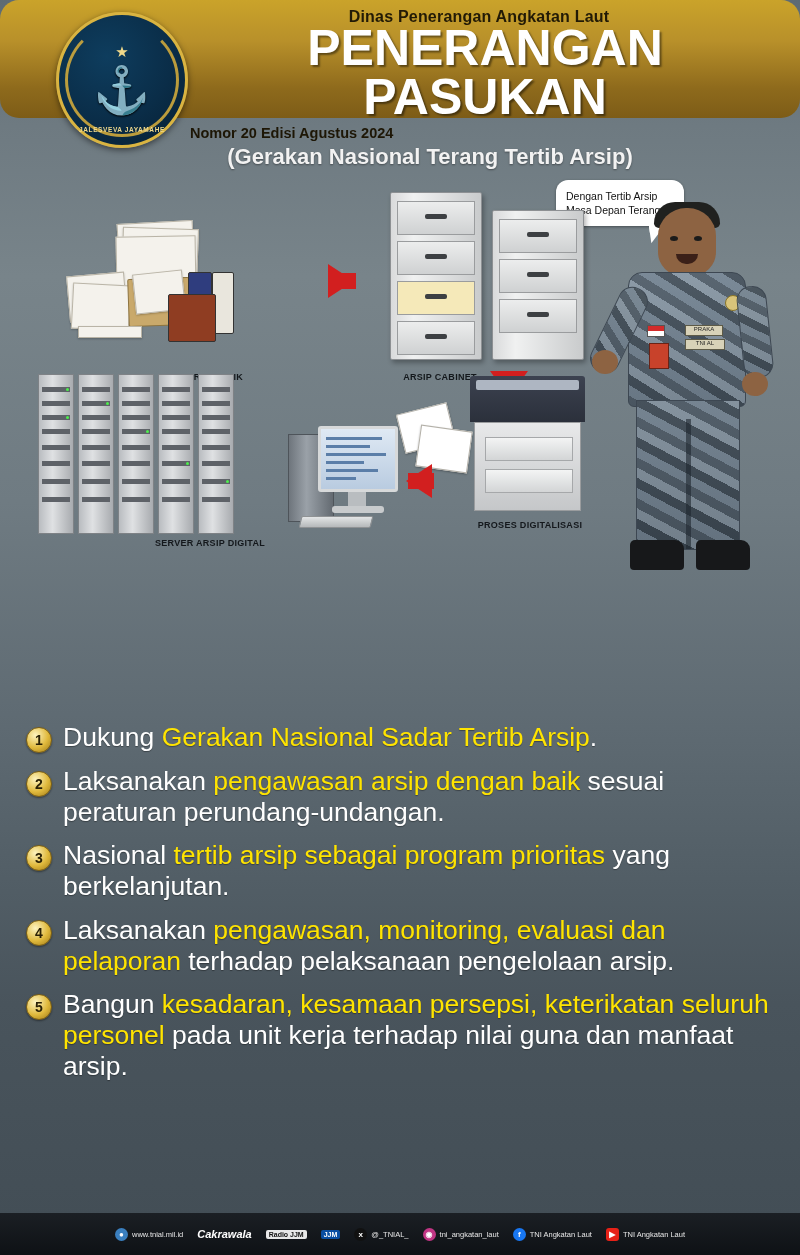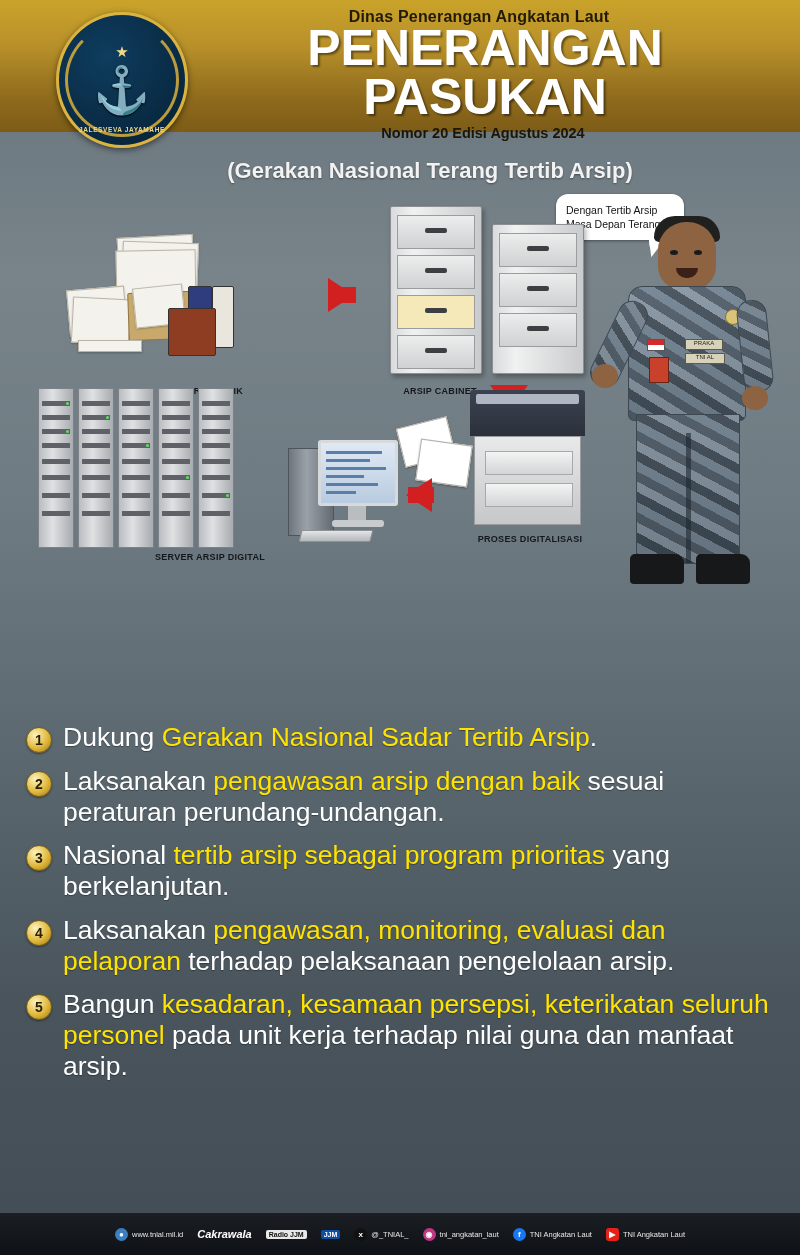--- a/index.html
+++ b/index.html
@@ -12,23 +12,24 @@
   .poster {
     position: relative;
     width: 800px; height: 1255px;
     background: linear-gradient(180deg, #5d6b74 0%, #6e7a81 10%, #78848a 22%, #6f7b82 40%, #5e6a72 58%, #525e66 70%, #49545c 80%, #424d55 100%);
     overflow: hidden;
   }
 
   
   .header {
     position: relative;
-    height: 132px;
+    height: 118px;
     background: linear-gradient(180deg, #caa32a 0%, #b8902a 35%, #8e6a1c 75%, #7d5c17 100%);
     overflow: visible;
+    border-radius: 19px;
   }
   .header-text {
     position: absolute;
     left: 190px; right: 14px; top: 8px;
     text-align: right;
   }
   .hdr-sub {
     font-size: 16px; font-weight: bold; color: #221a06;
     letter-spacing: .2px; line-height: 1.1;
     text-align: center;
@@ -38,21 +39,21 @@
     font-size: 50px; font-weight: bold; color: #fff;
     letter-spacing: 0px; line-height: .98;
     margin-top: -2px;
     text-shadow: 2px 2px 2px rgba(0,0,0,.45);
     text-align: center;
     padding-right: 6px;
   }
   .hdr-issue {
     font-size: 14.5px; font-weight: bold; color: #1d1605;
     margin-top: 3px;
-    text-align: center;
+    text-align: left;
     padding-right: 10px;
   }
 
   
   .logo {
     position: absolute; left: 56px; top: 12px;
     width: 132px; height: 136px;
     border-radius: 50%;
     background: radial-gradient(circle at 38% 32%, #0e3d5e 0%, #0a2d48 55%, #061e31 100%);
     border: 3px solid #d9b441;

